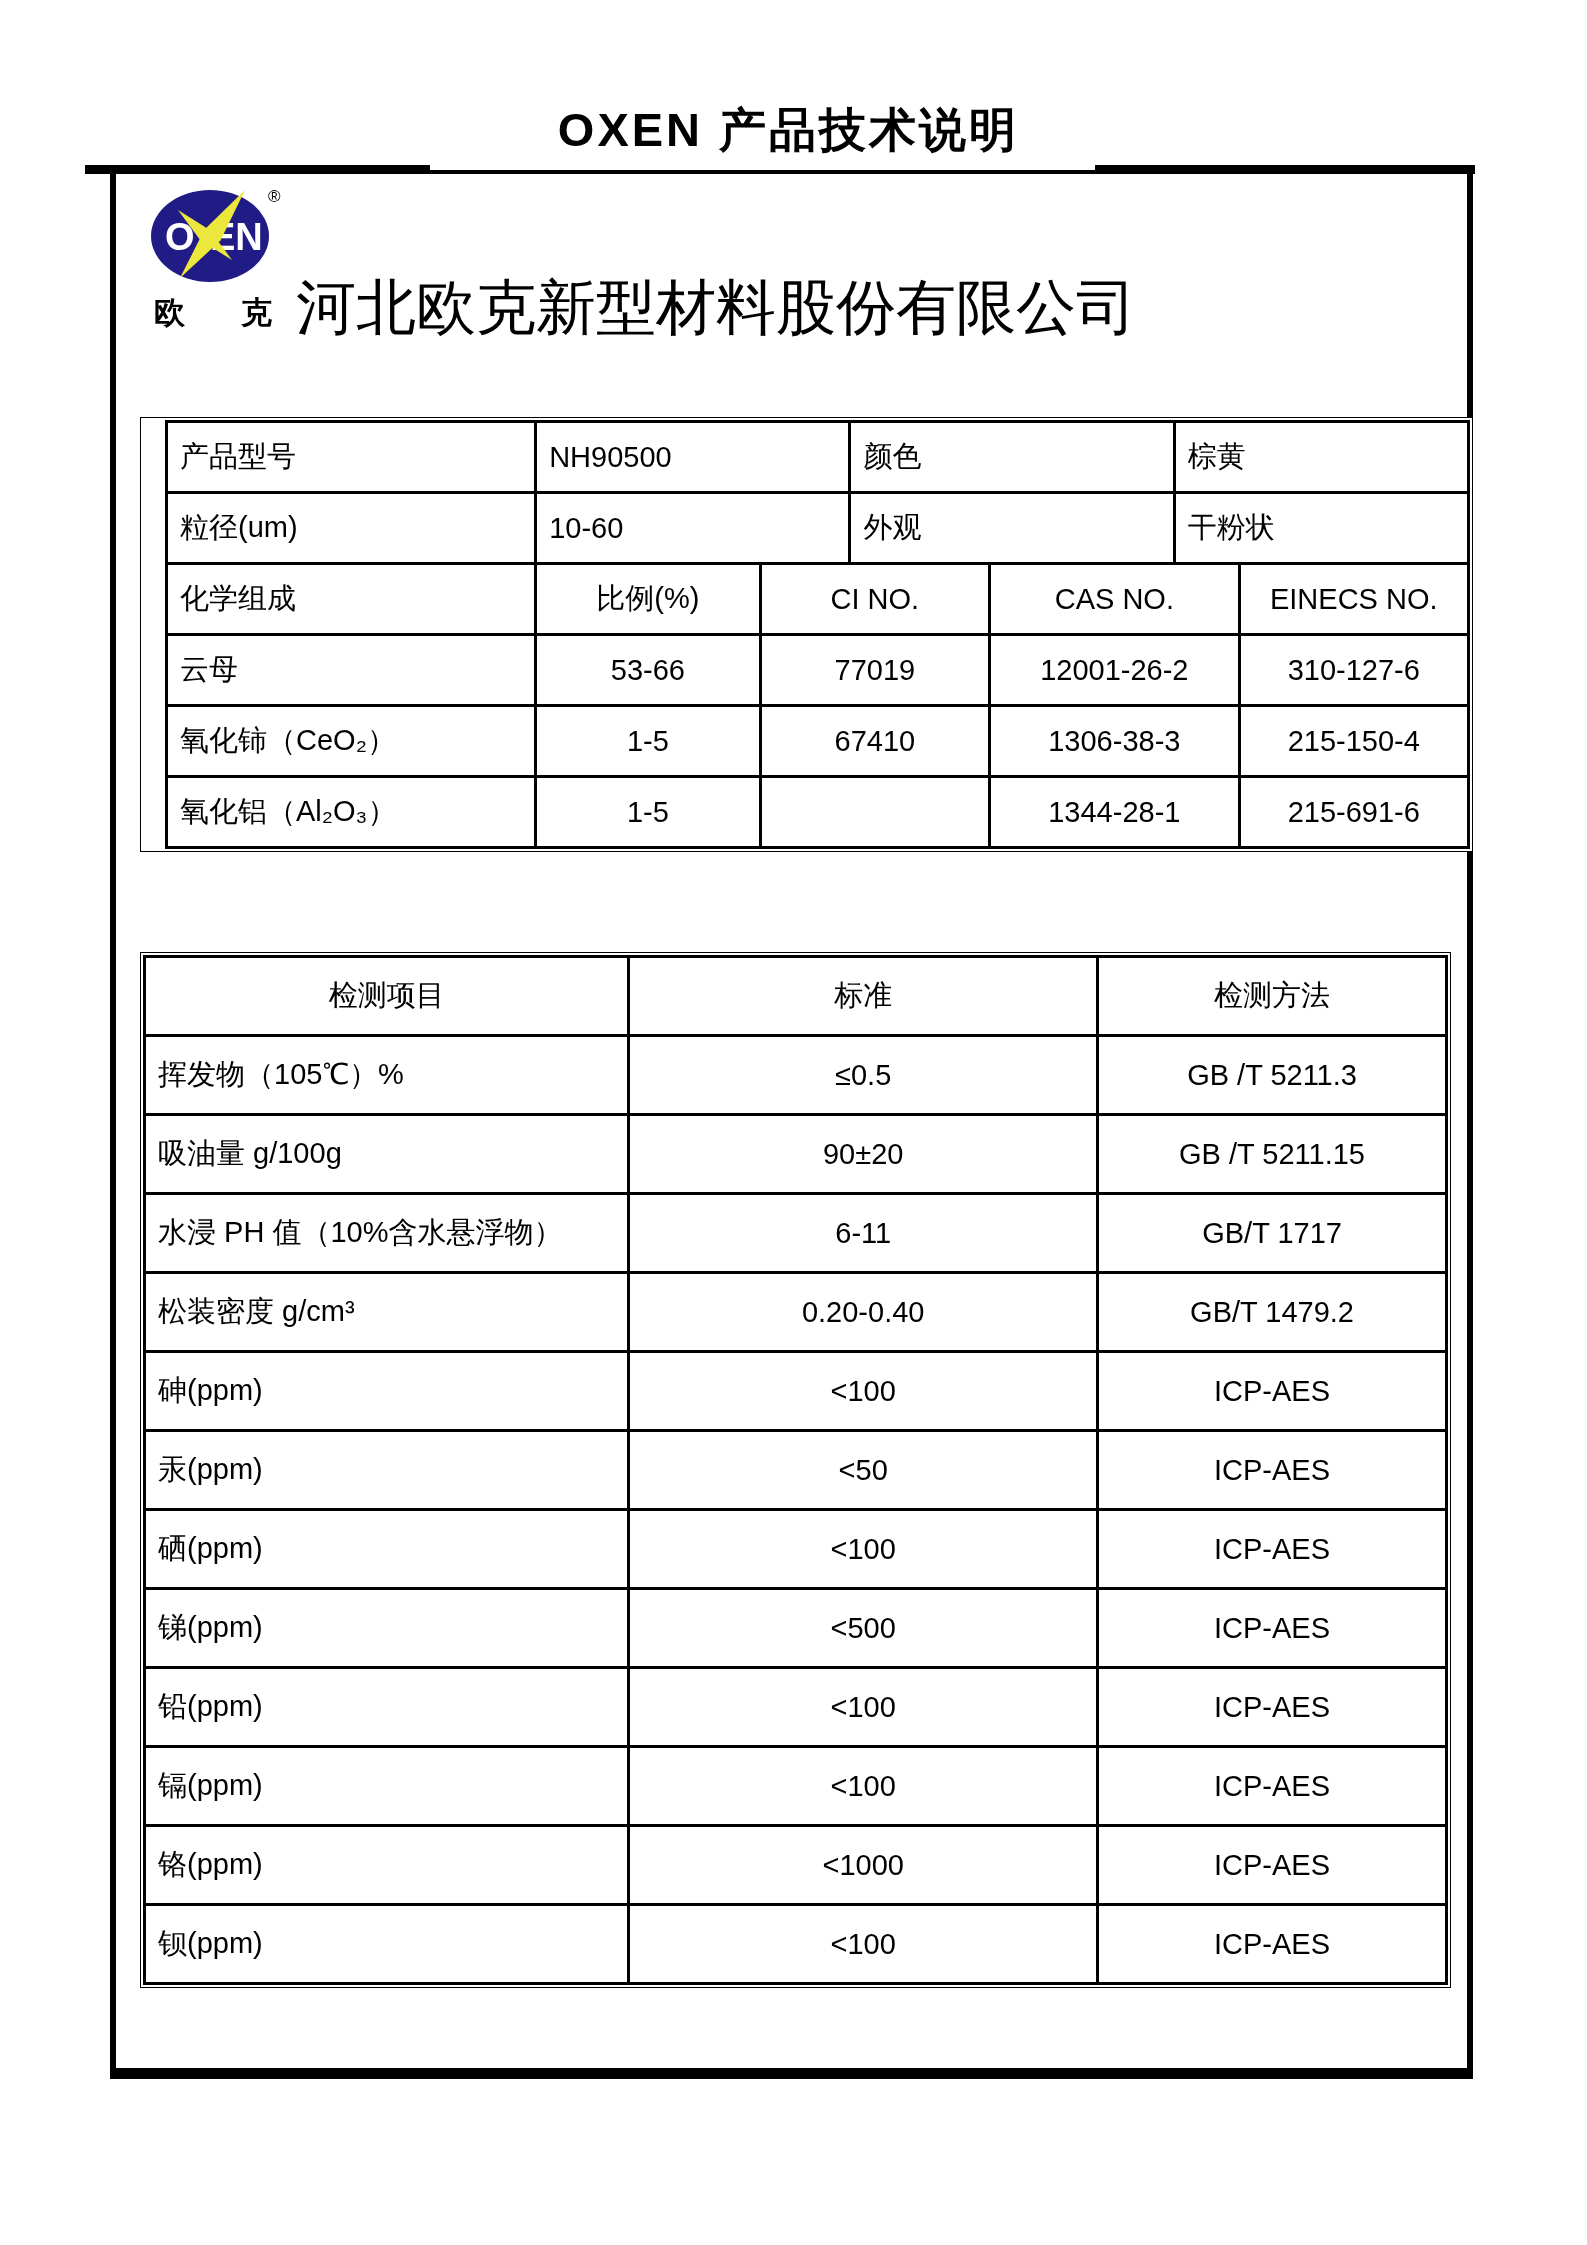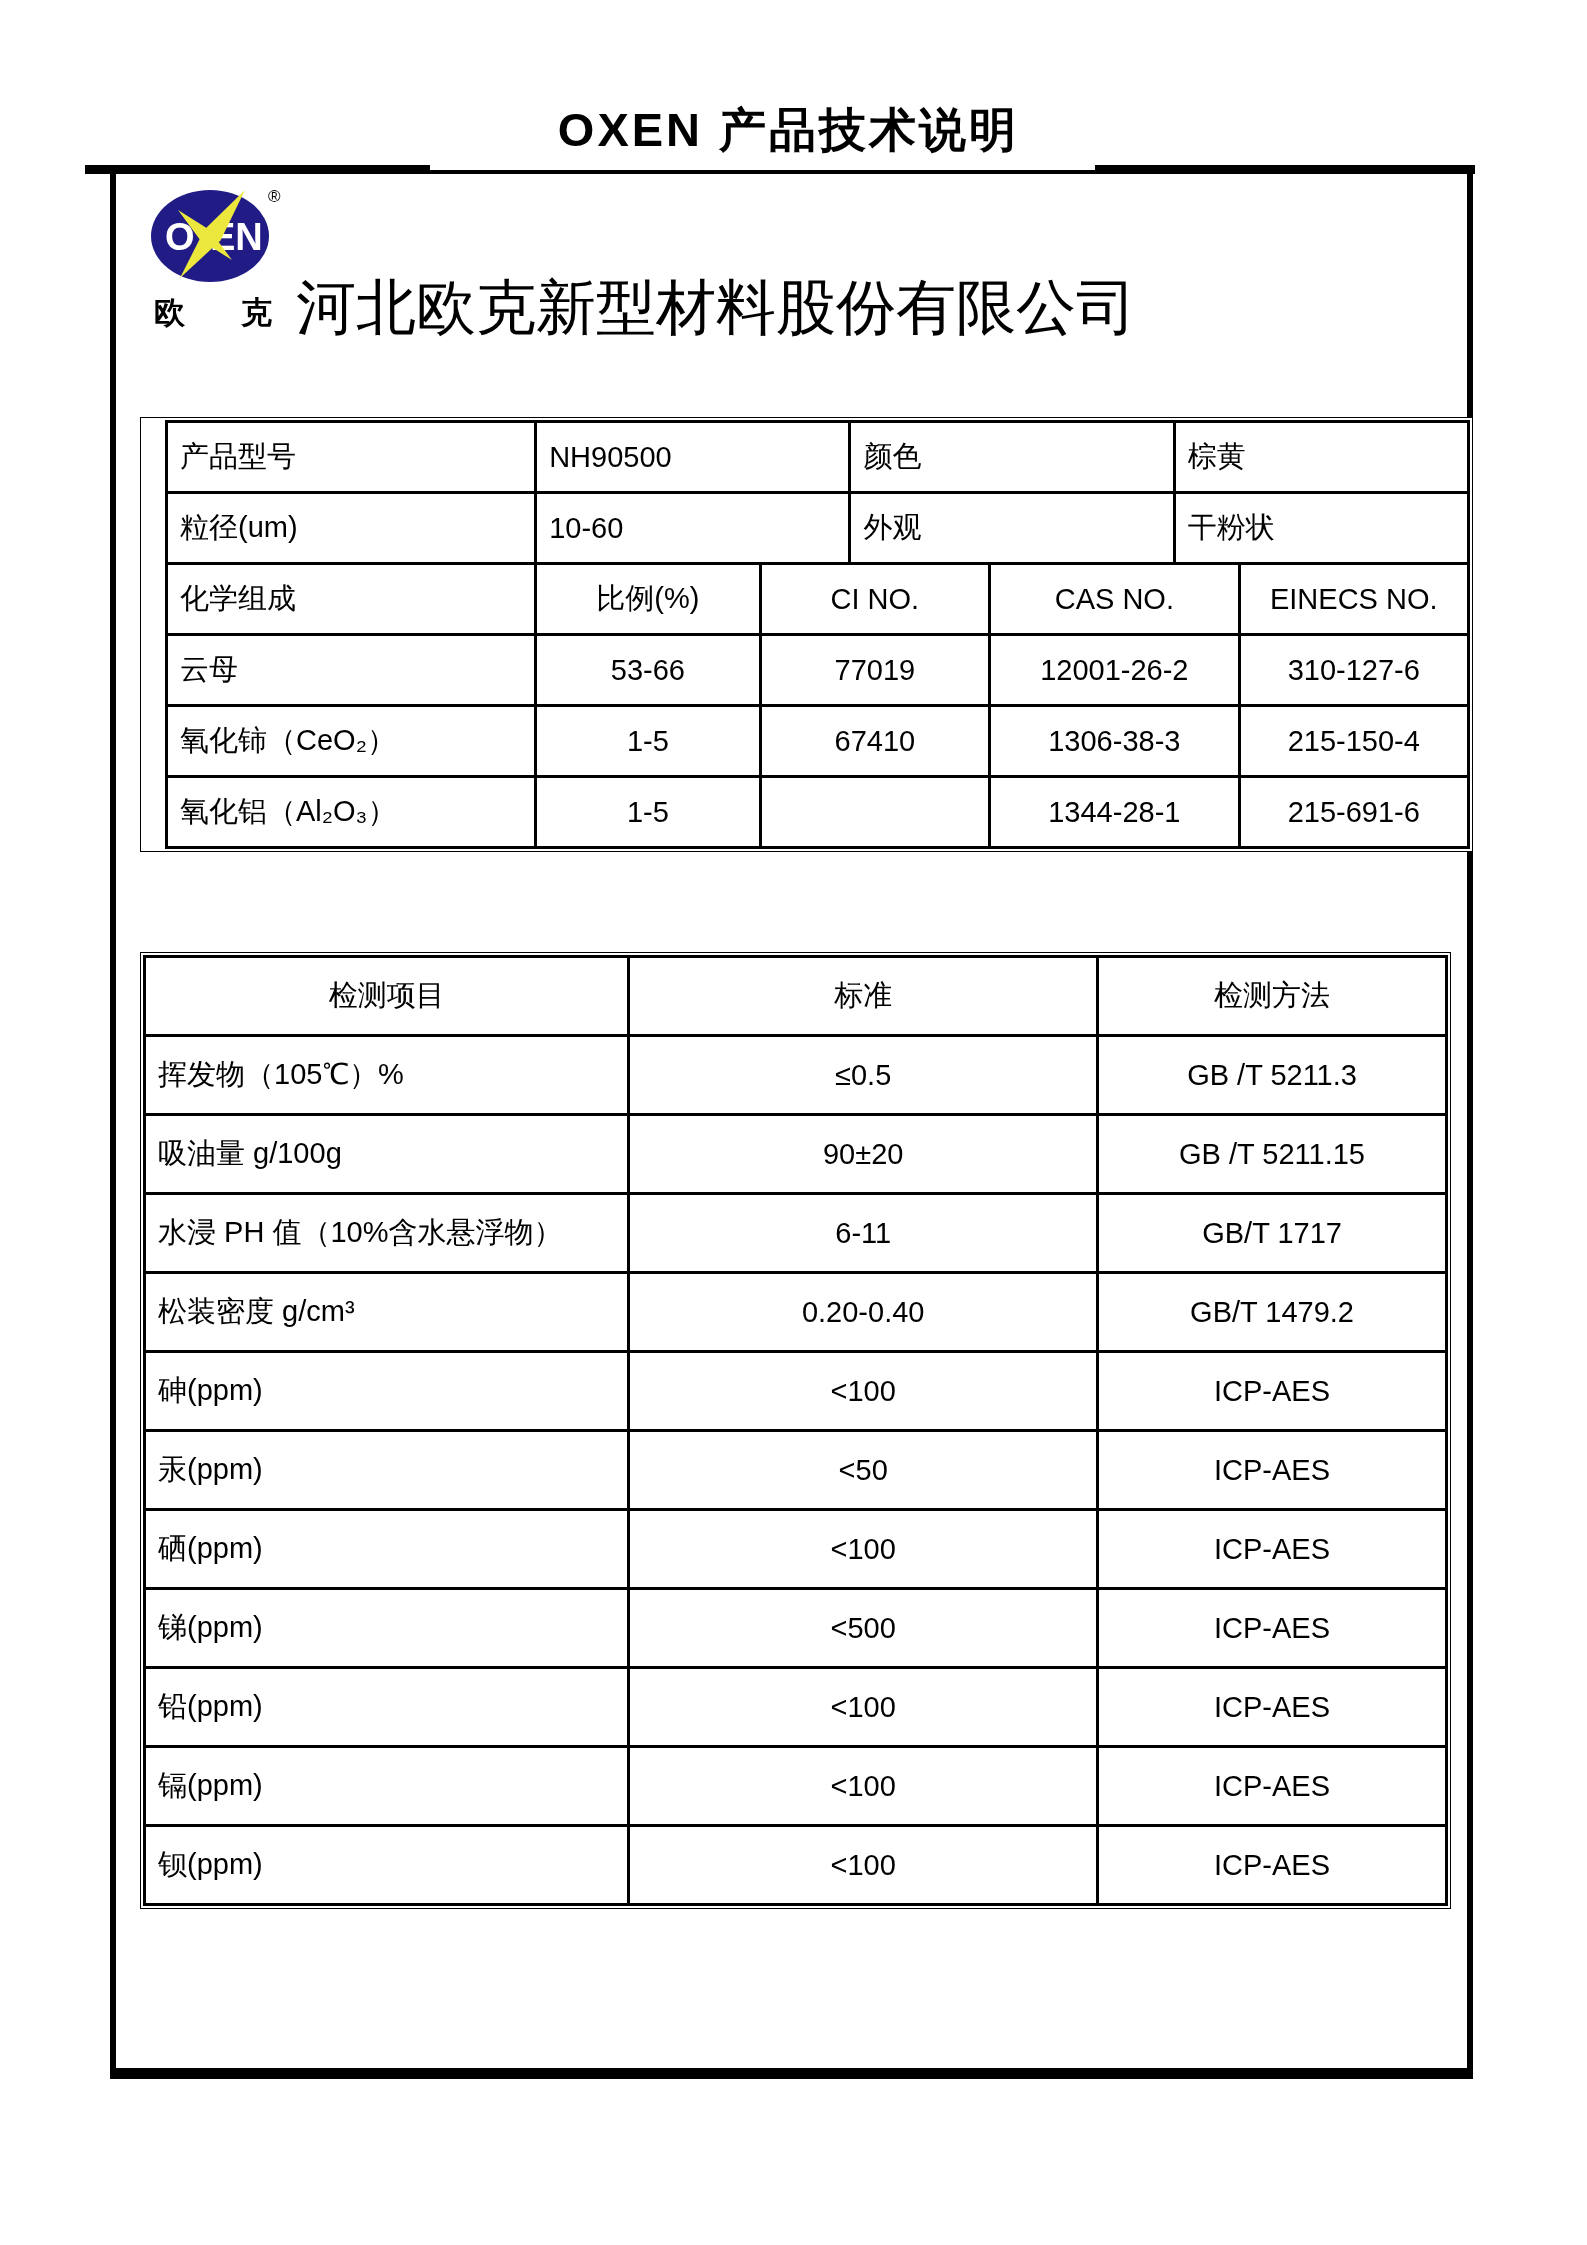--- a/index.html
+++ b/index.html
@@ -204,20 +204,25 @@
         <td class="lbl">铅(ppm)</td>
         <td class="ctr">&lt;100</td>
         <td class="ctr">ICP-AES</td>
       </tr>
       <tr>
         <td class="lbl">镉(ppm)</td>
         <td class="ctr">&lt;100</td>
         <td class="ctr">ICP-AES</td>
       </tr>
       <tr>
+        <td class="lbl">铬(ppm)</td>
+        <td class="ctr">&lt;1000</td>
+        <td class="ctr">ICP-AES</td>
+      </tr>
+      <tr>
         <td class="lbl">钡(ppm)</td>
         <td class="ctr">&lt;100</td>
         <td class="ctr">ICP-AES</td>
       </tr>
     </tbody>
       </table>
   </div>
 
 </div>
 

